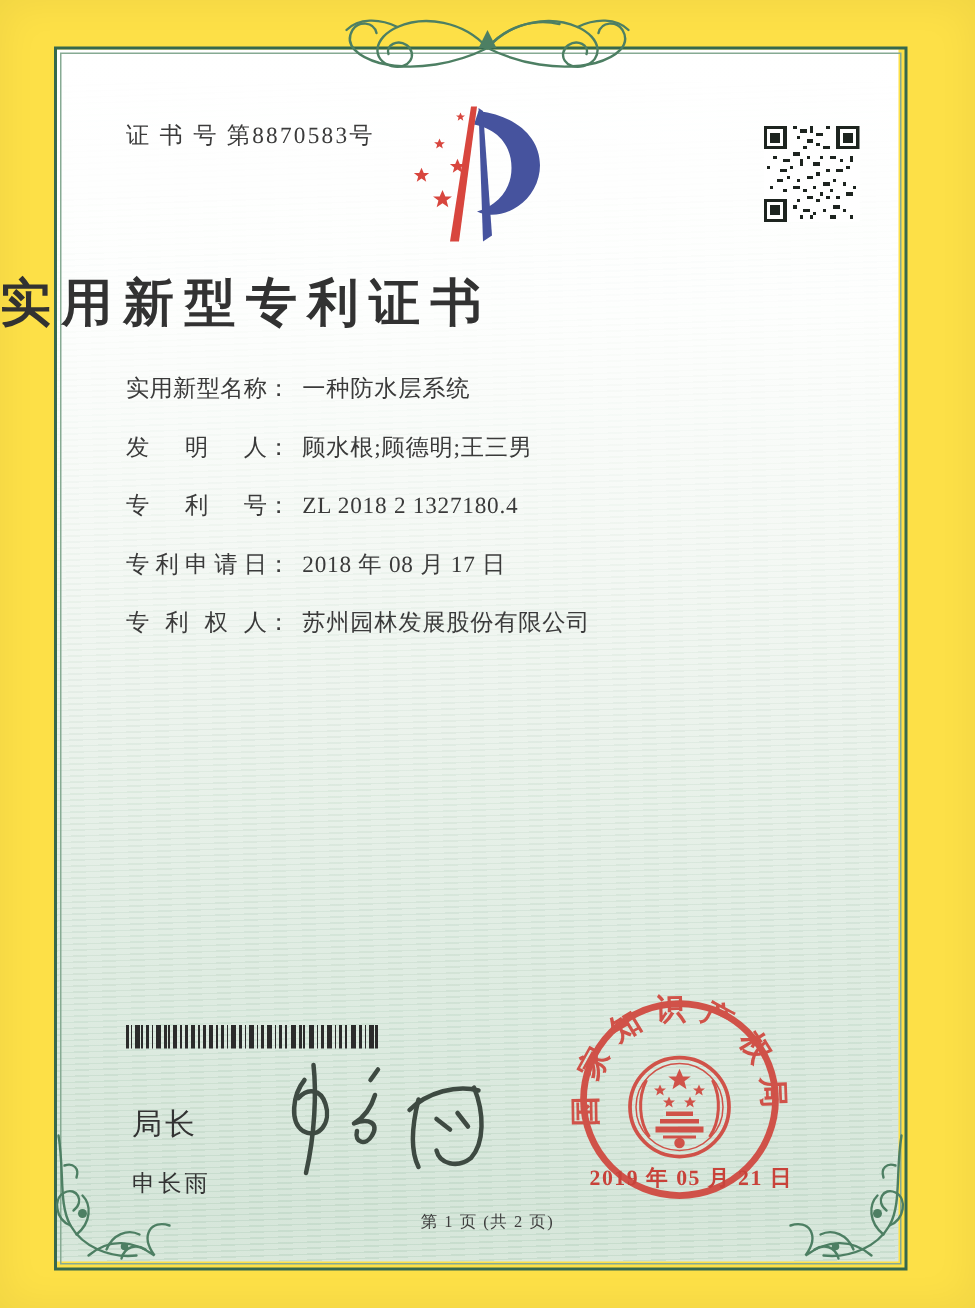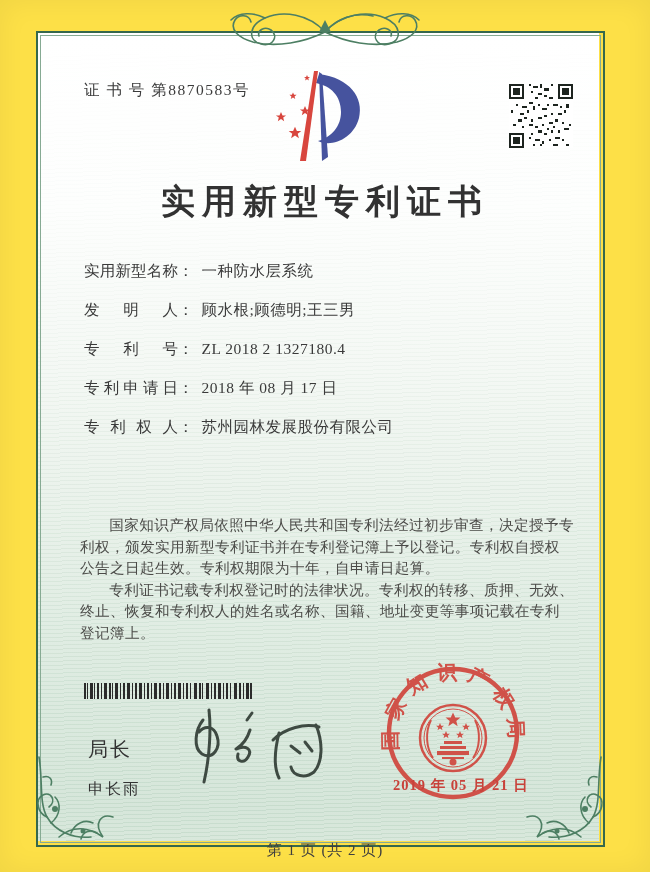--- a/index.html
+++ b/index.html
@@ -38,27 +38,27 @@
   .ornament-br{left:517px;top:753px;transform:scaleX(-1);}
 
   .cert-no{
     position:absolute;left:84px;top:80px;
     font-size:15.5px;letter-spacing:1.5px;color:#3b3b3b;
   }
   .logo{position:absolute;left:256px;top:64px;}
   .qr{position:absolute;left:509px;top:84px;}
 
   .title{
-    position:absolute;left:0;top:179px;width:650px;text-align:center;
+    position:absolute;left:0;top:179px;width:650px;
     font-size:34px;font-weight:600;letter-spacing:7px;color:#323232;
   }
 
   .field-row{
     position:absolute;left:84px;width:480px;height:24px;
-    font-size:15.5px;color:#3a3a3a;white-space:nowrap;margin-top:12px;
+    font-size:15.5px;color:#3a3a3a;white-space:nowrap;
   }
   .f-label{
     display:inline-block;width:94px;vertical-align:bottom;
     text-align:justify;text-align-last:justify;
   }
   .f-colon{display:inline-block;}
   .f-value{margin-left:8px;letter-spacing:.5px;}
   .grant-no-group{position:absolute;left:261px;top:0;}
 
   .paragraphs{
@@ -74,22 +74,22 @@
   .officer-name{position:absolute;left:88px;top:779px;font-size:15.5px;color:#333;letter-spacing:2px;}
   .signature{position:absolute;left:175px;top:698px;z-index:4;}
 
   .seal{position:absolute;left:378px;top:658px;z-index:4;opacity:.92;}
   .seal-date{
     position:absolute;left:393px;top:776px;z-index:5;
     font-size:14.5px;letter-spacing:1px;color:#c8423a;font-weight:600;white-space:nowrap;
   }
 
   .page-info{
-    position:absolute;left:0;top:841px;width:650px;text-align:center;
-    font-size:15px;color:#3e3e3e;letter-spacing:1px;
+    position:absolute;left:0;top:807px;width:650px;text-align:center;
+    font-size:11px;color:#3e3e3e;letter-spacing:1px;
   }
 </style>
 </head>
 <body>
 
 <div class="page">
 
   <div class="guilloche"></div>
   <div class="frame"></div>
 
@@ -178,24 +178,20 @@
   <div class="field-row" style="top:327px">
     <span class="f-label">专 利 号</span><span class="f-colon">：</span><span class="f-value">ZL 2018 2 1327180.4</span>
   </div>
   <div class="field-row" style="top:366px">
     <span class="f-label">专利申请日</span><span class="f-colon">：</span><span class="f-value">2018 年 08 月 17 日</span>
   </div>
   <div class="field-row" style="top:405px">
     <span class="f-label">专 利 权 人</span><span class="f-colon">：</span><span class="f-value">苏州园林发展股份有限公司</span>
   </div>
 
-  <div class="paragraphs">
-    <p>国家知识产权局依照中华人民共和国专利法经过初步审查，决定授予专利权，颁发实用新型专利证书并在专利登记簿上予以登记。专利权自授权公告之日起生效。专利权期限为十年，自申请日起算。</p>
-    <p>专利证书记载专利权登记时的法律状况。专利权的转移、质押、无效、终止、恢复和专利权人的姓名或名称、国籍、地址变更等事项记载在专利登记簿上。</p>
-  </div>
 
   <svg class="barcode" width="168" height="16" viewBox="0 0 168 16" shape-rendering="crispEdges">
     <g fill="#2b2b2b">
       <rect x="0" width="2" height="16"></rect>
         <rect x="3" width="1" height="16"></rect>
         <rect x="6" width="3" height="16"></rect>
         <rect x="10" width="1" height="16"></rect>
         <rect x="13" width="2" height="16"></rect>
         <rect x="17" width="1" height="16"></rect>
         <rect x="20" width="3" height="16"></rect>

